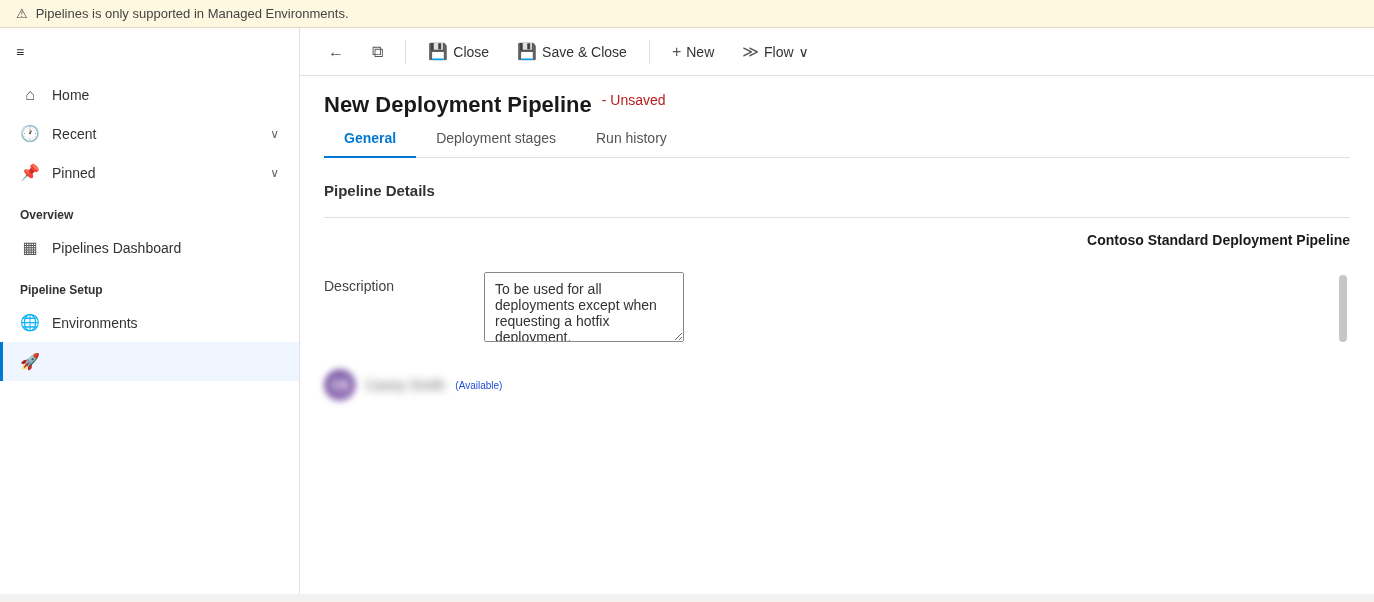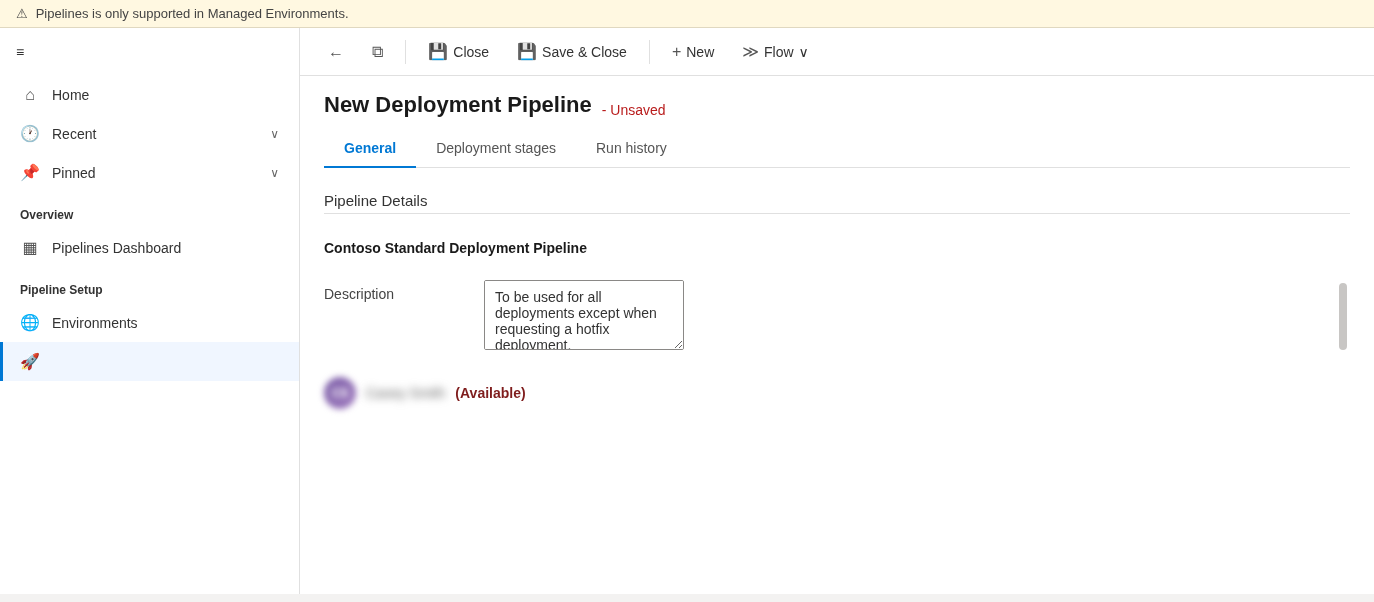--- a/index.html
+++ b/index.html
@@ -121,23 +121,23 @@
     }
 
     
     .page-header {
       padding: 16px 24px 0 24px;
       background: #fff;
     }
 
     .page-title-row {
       display: flex;
-      align-items: flex-end;
+      align-items: flex-start;
       gap: 10px;
-      margin-bottom: 12px;
+      margin-bottom: 2px;
     }
 
     .page-title {
       font-size: 22px;
       font-weight: 600;
       color: #1a1a1a;
     }
 
     .page-status {
       font-size: 14px;
@@ -170,24 +170,24 @@
 
     
     .form-content {
       padding: 24px 24px;
       overflow-y: auto;
       flex: 1;
     }
 
     .section-title {
       font-size: 15px;
-      font-weight: 400;
+      font-weight: 700;
       color: #333;
-      margin-bottom: 20px;
-      padding-bottom: 4px;
+      margin-bottom: 8px;
+      padding-bottom: 18px;
       border-bottom: 1px solid #e0e0e0;
     }
 
     .form-field {
       display: flex;
       align-items: flex-start;
       margin-bottom: 24px;
     }
 
     .field-label {
@@ -202,20 +202,21 @@
       color: #c00;
       margin-left: 4px;
     }
 
     .field-value {
       flex: 1;
       font-size: 14px;
       color: #1a1a1a;
       font-weight: 600;
       padding-top: 6px;
+      text-align: right;
     }
 
     .field-textarea {
       flex: 1;
       border: 1px solid #8a8886;
       border-radius: 2px;
       padding: 8px 10px;
       font-size: 14px;
       color: #333;
       resize: vertical;
@@ -260,23 +261,23 @@
       filter: blur(3px);
     }
 
     .owner-name {
       font-size: 14px;
       color: #666;
       filter: blur(4px);
     }
 
     .owner-status {
-      font-size: 14px;
-      color: #7f1d1d;
-      font-weight: 700;
+      font-size: 10px;
+      color: #1d4ed8;
+      font-weight: 400;
     }
   </style>
 </head>
 <body>
 
 <div class="top-banner">
   <span>⚠</span>
   <span>Pipelines is only supported in Managed Environments.</span>
 </div>
 

